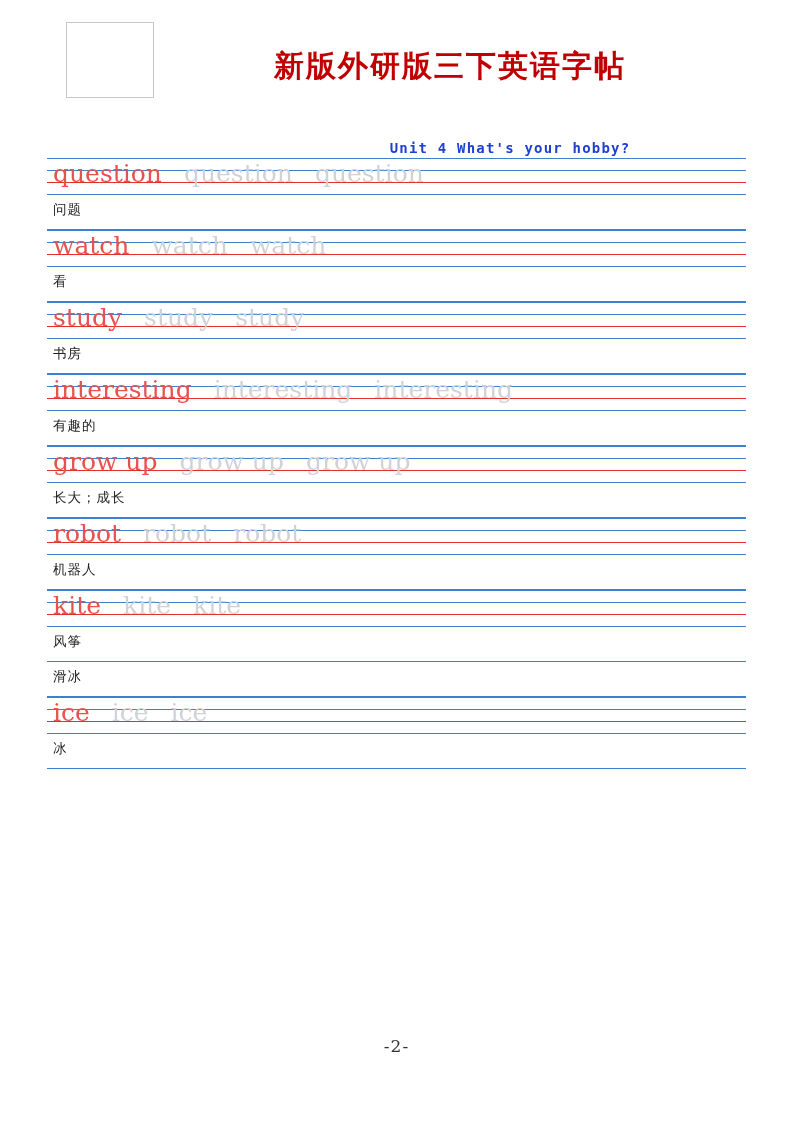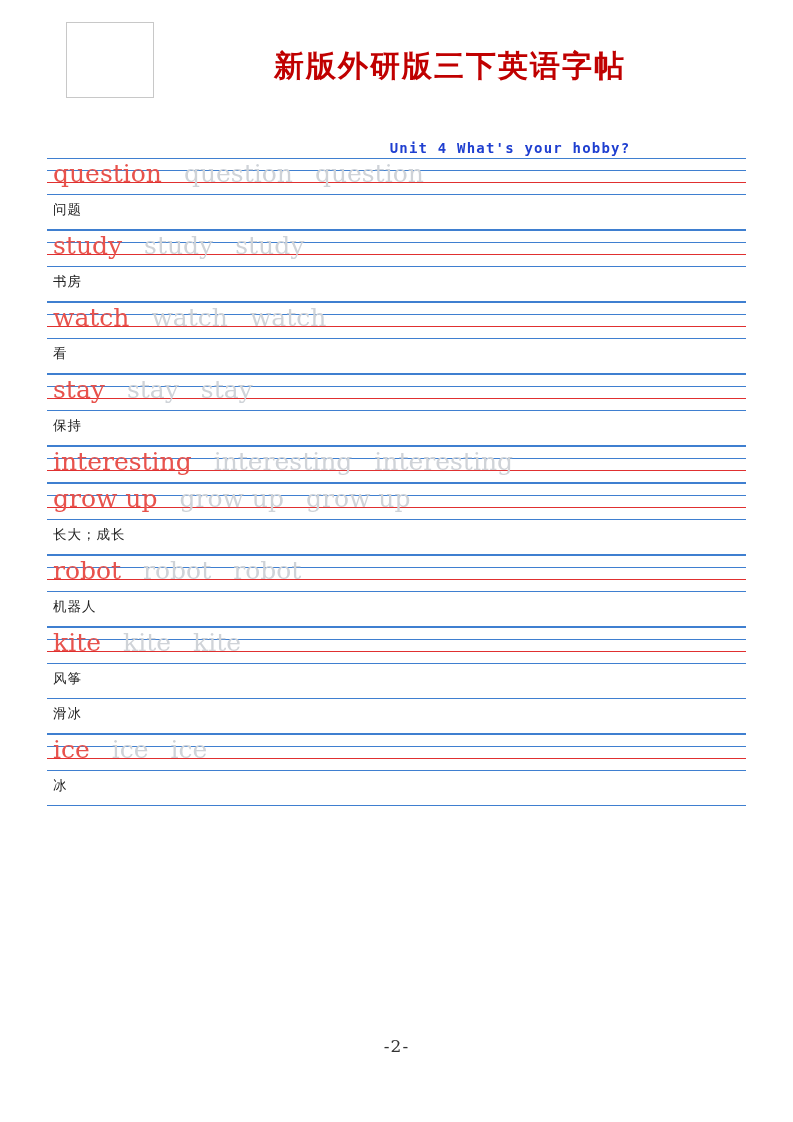--- a/index.html
+++ b/index.html
@@ -172,57 +172,48 @@
         <div class="meaning">
           <span>问题</span>
         </div>
       </div>
       <div class="entry">
         <div class="staff">
           <div class="ln l1"></div>
           <div class="ln l2"></div>
           <div class="ln l3"></div>
           <div class="ln l4"></div>
+          <div class="words"><span class="w solid">watch</span><span class="w trace1">watch</span><span class="w trace2">watch</span></div>
+        </div>
+        <div class="meaning">
+          <span>看</span>
+        </div>
+      </div>
+      <div class="entry">
+        <div class="staff">
+          <div class="ln l1"></div>
+          <div class="ln l2"></div>
+          <div class="ln l3"></div>
+          <div class="ln l4"></div>
           <div class="words"><span class="w solid">study</span><span class="w trace1">study</span><span class="w trace2">study</span></div>
         </div>
         <div class="meaning">
           <span>书房</span>
         </div>
       </div>
       <div class="entry">
         <div class="staff">
           <div class="ln l1"></div>
           <div class="ln l2"></div>
           <div class="ln l3"></div>
           <div class="ln l4"></div>
-          <div class="words"><span class="w solid">watch</span><span class="w trace1">watch</span><span class="w trace2">watch</span></div>
-        </div>
-        <div class="meaning">
-          <span>看</span>
-        </div>
-      </div>
-      <div class="entry">
-        <div class="staff">
-          <div class="ln l1"></div>
-          <div class="ln l2"></div>
-          <div class="ln l3"></div>
-          <div class="ln l4"></div>
-          <div class="words"><span class="w solid">stay</span><span class="w trace1">stay</span><span class="w trace2">stay</span></div>
-        </div>
-        <div class="meaning">
-          <span>保持</span>
-        </div>
-      </div>
-      <div class="entry">
-        <div class="staff">
-          <div class="ln l1"></div>
-          <div class="ln l2"></div>
-          <div class="ln l3"></div>
-          <div class="ln l4"></div>
           <div class="words"><span class="w solid">interesting</span><span class="w trace1">interesting</span><span class="w trace2">interesting</span></div>
+        </div>
+        <div class="meaning">
+          <span>有趣的</span>
         </div>
       </div>
       <div class="entry">
         <div class="staff">
           <div class="ln l1"></div>
           <div class="ln l2"></div>
           <div class="ln l3"></div>
           <div class="ln l4"></div>
           <div class="words"><span class="w solid">grow up</span><span class="w trace1">grow up</span><span class="w trace2">grow up</span></div>
         </div>

